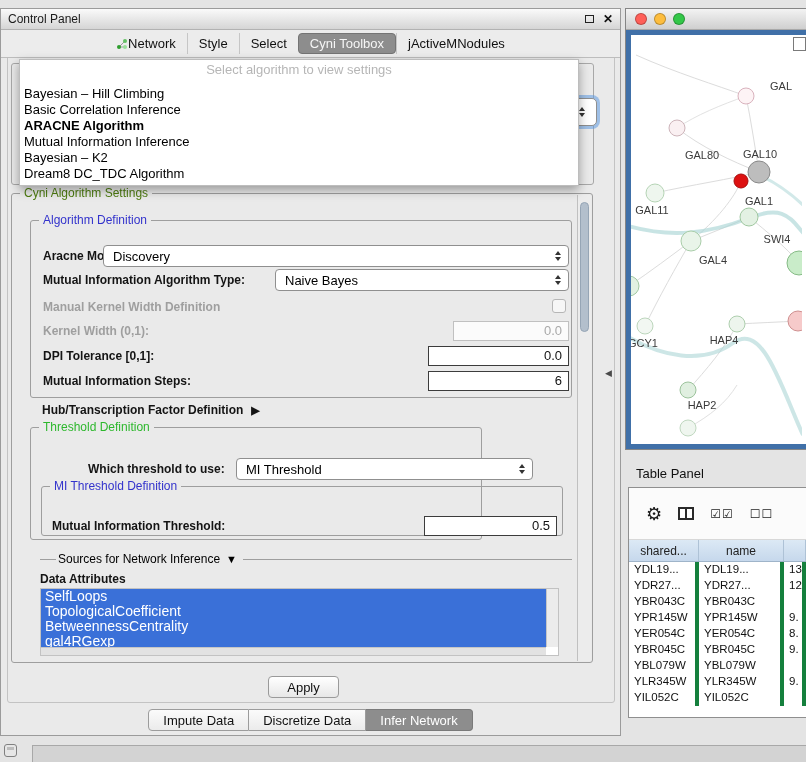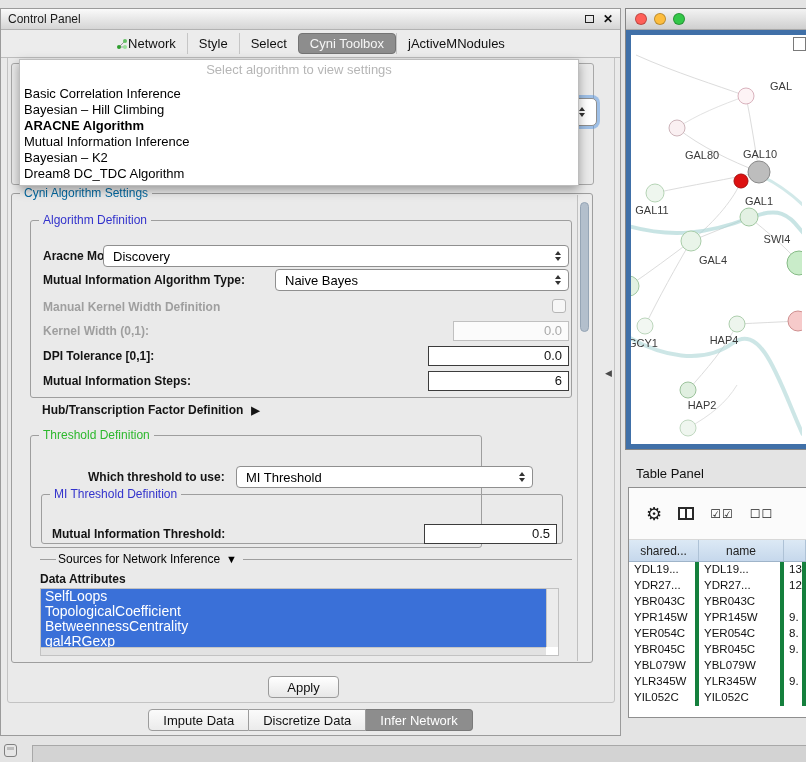--- a/index.html
+++ b/index.html
@@ -24,27 +24,27 @@
   .combo-remnant{position:absolute;left:555px;top:34px;width:30px;height:28px;background:#fff;border:1px solid #8f8f8f;border-radius:5px;box-shadow:0 0 0 3px rgba(95,155,225,.55);display:flex;align-items:center;justify-content:center;flex-direction:column;gap:2px;}
 
   
   .dropdown{position:absolute;left:18px;top:50px;width:560px;background:#fff;border:1px solid #bdbdbd;box-shadow:0 4px 10px rgba(0,0,0,.35);padding:2px 0 3px 0;z-index:30;}
   .dd-item{height:16px;line-height:16px;font-size:13px;padding:0 4px;white-space:nowrap;color:#000;}
   .dd-item.placeholder{color:#b6b6b6;text-align:center;margin-bottom:8px;}
   .dd-item.selected{font-weight:bold;}
 
   
   .group{position:absolute;border:1px solid #9e9e9e;border-radius:3px;}
-  .legend{position:absolute;top:-7px;left:8px;background:#eaeaea;padding:0 4px;font-size:12px;line-height:13px;white-space:nowrap;color:#0369a1;}
+  .legend{position:absolute;top:-7px;left:8px;background:#eaeaea;padding:0 4px;font-size:12px;line-height:13px;white-space:nowrap;color:#4d7c0f;}
   .legend.blue{color:#3333cc;}
   .legend.green{color:#2db82d;}
 
   .settings{left:10px;top:184px;width:582px;height:470px;z-index:5;}
   .algdef{left:18px;top:26px;width:542px;height:178px;}
-  .threshold{left:18px;top:233px;width:452px;height:113px;margin-top:8px;}
+  .threshold{left:18px;top:233px;width:452px;height:113px;}
   .migroup{left:10px;top:58px;width:522px;height:50px;}
 
   .flabel{position:absolute;font-size:12px;font-weight:bold;color:#141414;white-space:nowrap;line-height:13px;}
   .flabel.disabled{color:#9f9f9f;}
 
   .combo{position:absolute;height:22px;background:#fff;border:1px solid #8f8f8f;border-radius:4px;font-size:13px;display:flex;align-items:center;padding:0 24px 0 9px;}
   .arrows{position:absolute;right:7px;top:50%;transform:translateY(-50%);display:flex;flex-direction:column;gap:2px;}
   .tri-up{width:0;height:0;border-left:3.5px solid transparent;border-right:3.5px solid transparent;border-bottom:4px solid #333;display:block;}
   .tri-down{width:0;height:0;border-left:3.5px solid transparent;border-right:3.5px solid transparent;border-top:4px solid #333;display:block;}
 
@@ -154,22 +154,22 @@
     <div class="algo-group">
       <div class="combo-remnant">
         <i class="tri-up"></i>
         <i class="tri-down"></i>
       </div>
     </div>
 
     <div class="dropdown">
       <div class="dd-item placeholder">Select algorithm to view settings</div>
       <div id="dd-items">
+          <div class="dd-item">Bayesian – Hill Climbing</div>
           <div class="dd-item">Basic Correlation Inference</div>
-          <div class="dd-item">Bayesian – Hill Climbing</div>
           <div class="dd-item selected">ARACNE Algorithm</div>
           <div class="dd-item">Mutual Information Inference</div>
           <div class="dd-item">Bayesian – K2</div>
           <div class="dd-item">Dream8 DC_TDC Algorithm</div>
         </div>
     </div>
 
     <div class="group settings">
       <span class="legend">Cyni Algorithm Settings</span>
 

